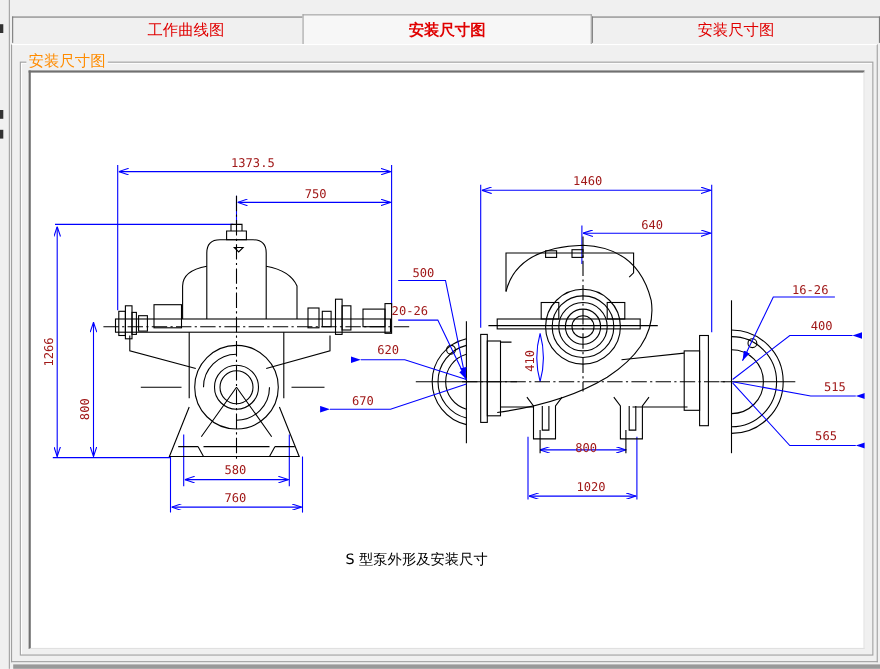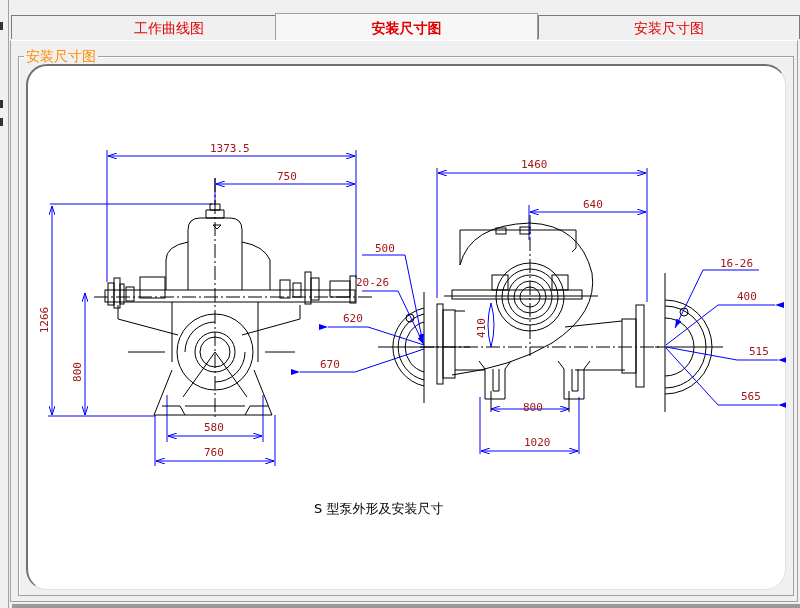--- a/index.html
+++ b/index.html
@@ -15,21 +15,21 @@
   .tab.active { top:-2px; height:28px; background:#f7f7f7; font-weight:bold; line-height:28px;
                 border-color:#a0a0a0; }
   .tab-body { position:absolute; left:10px; top:40px; width:788px; height:562px; border:1px solid #a0a0a0;
               border-top:1px solid #fff; box-sizing:border-box; background:#f0f0f0; }
   .groupbox { position:absolute; left:18px; top:56px; width:776px; height:540px;
               border:1px solid #a0a0a0; box-shadow:1px 1px 0 #fff inset; box-sizing:border-box; }
   .group-title { position:absolute; left:24px; top:47px; padding:0 2px; background:#f0f0f0;
                  color:#ff8c00; font-size:14px; line-height:18px; }
   .canvas { position:absolute; left:26px; top:64px; width:760px; height:526px; background:#fff;
             border-top:2px solid #707070; border-left:2px solid #707070; border-right:1px solid #e0e0e0;
-            border-bottom:1px solid #e0e0e0; box-sizing:border-box;border-radius:21px; }
+            border-bottom:1px solid #e0e0e0; box-sizing:border-box; }
   .bottom-bar { position:absolute; left:12px; top:604px; width:788px; height:4px; background:#999; }
   svg text.dim { font-family:"DejaVu Sans Mono", monospace; font-size:11px; fill:#a01818; }
   svg text.cap { font-family:"DejaVu Sans", sans-serif; font-size:13px; fill:#000; }
   .ln { stroke:#000; stroke-width:1; fill:none; }
   .bl { stroke:#0000ff; stroke-width:1; fill:none; }
   .ctr { stroke:#000; stroke-width:1; fill:none; stroke-dasharray:14 3 2 3; }
 </style>
 </head>
 <body>
 

